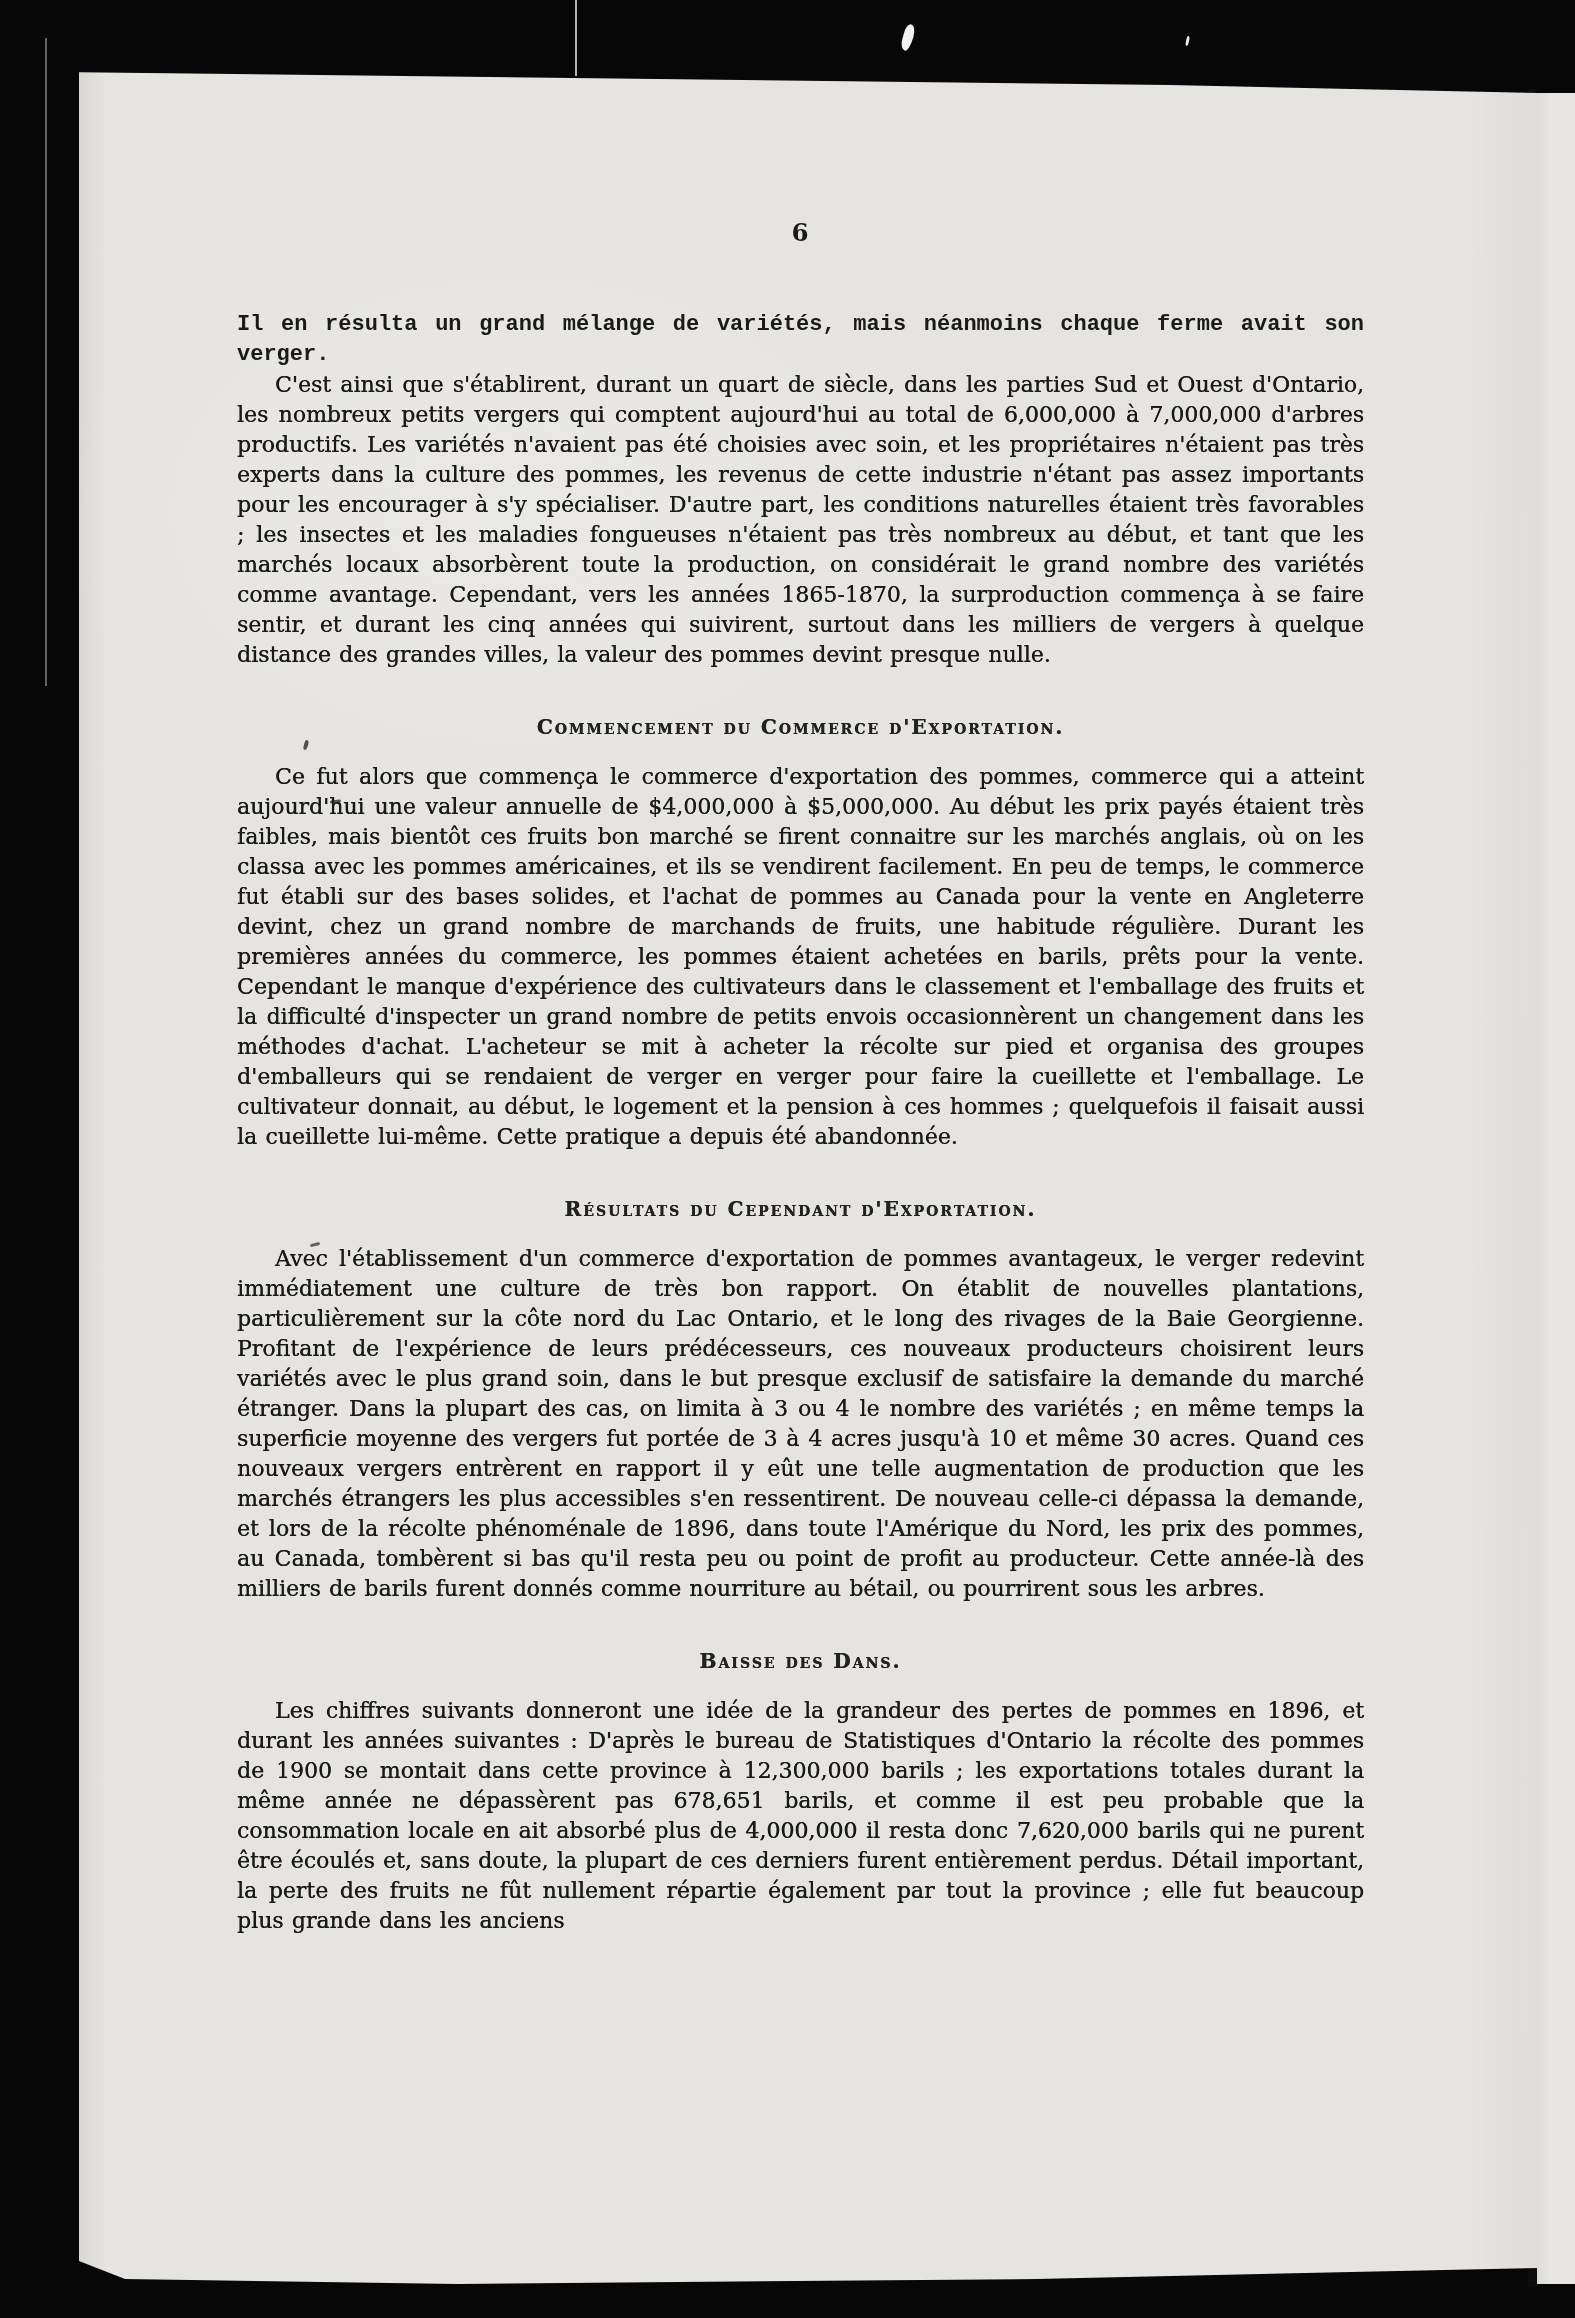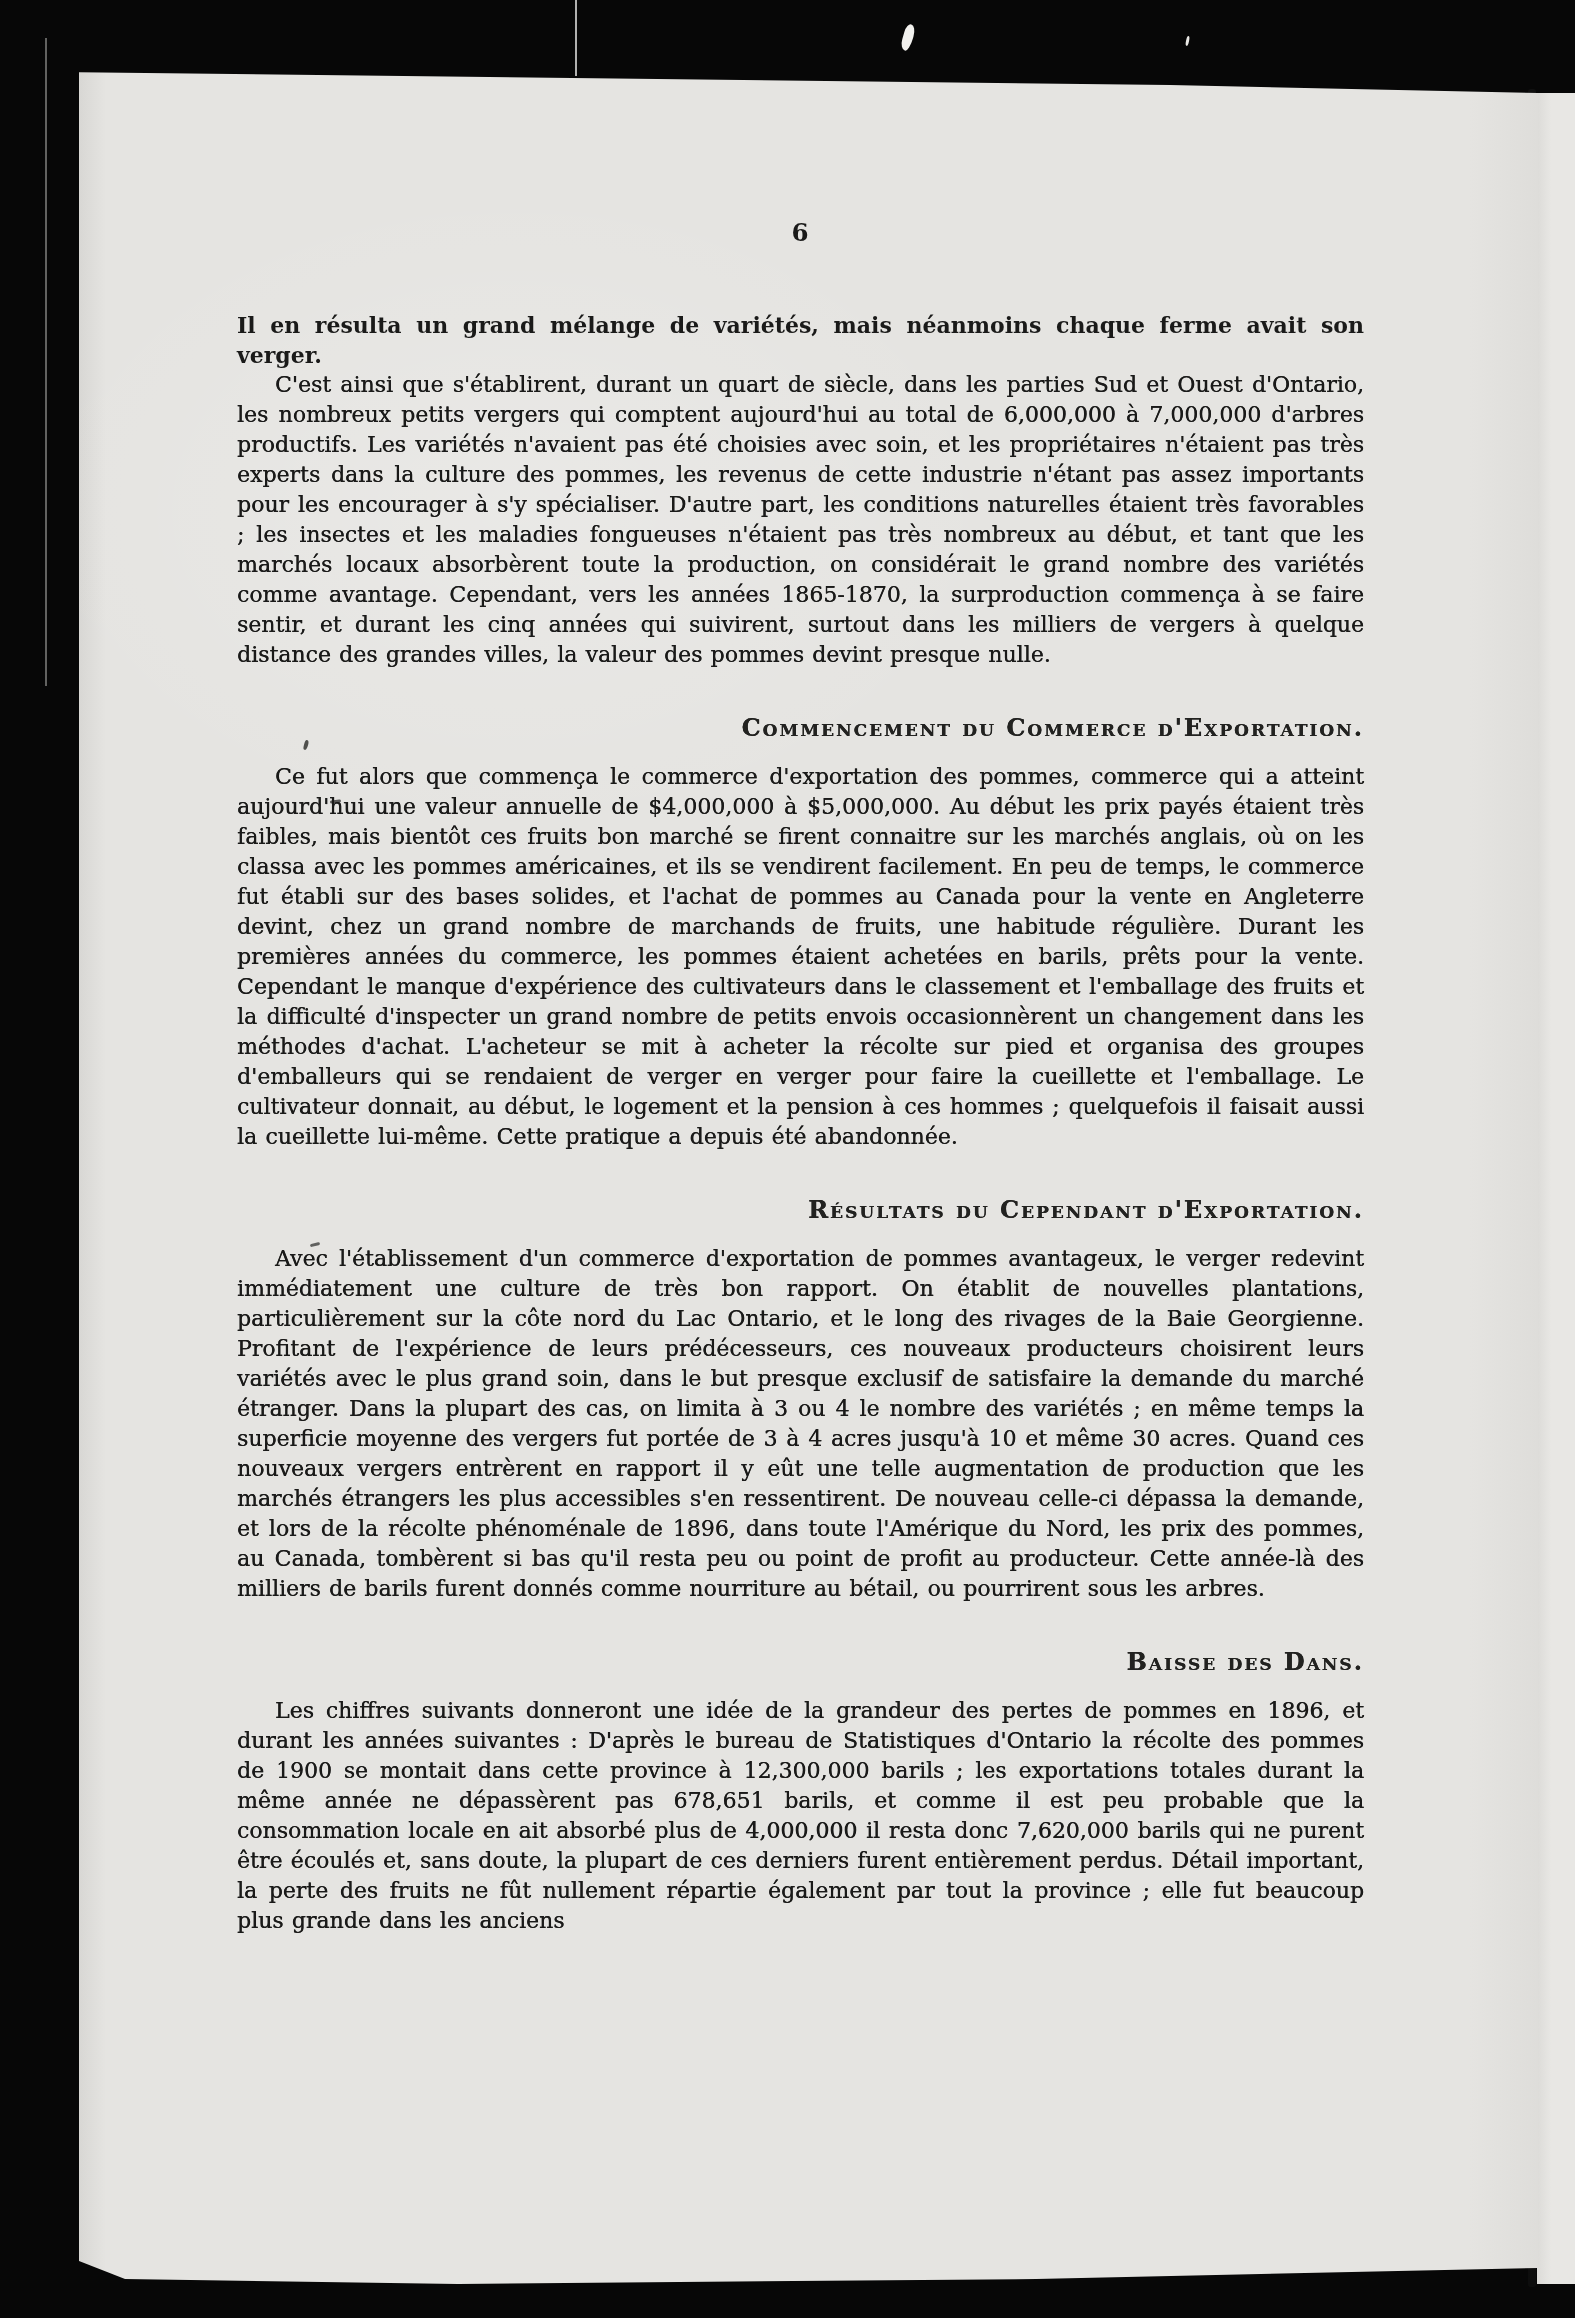--- a/index.html
+++ b/index.html
@@ -104,34 +104,34 @@
   }
   .body-text {
     margin: 0;
     font-size: 22px;
     line-height: 30px;
     text-align: justify;
     text-indent: 38px;
     word-spacing: 1.2px;
     text-shadow: 0.3px 0 0 currentColor;
   }
-  .body-text.no-indent { text-indent: 0; }
+  .body-text.no-indent { text-indent: 0; font-family: Liberation Mono, monospace; }
   .body-text.opening {
     font-weight: 700;
     text-shadow: none;
     margin-top: 64px;
   }
   .section-heading {
     margin: 44px 0 21.3px 0;
-    font-size: 24px;
+    font-size: 20px;
     line-height: 27px;
     font-weight: 700;
     font-variant: small-caps;
     letter-spacing: 2px;
-    text-align: right;
+    text-align: center;
     text-shadow: 0.2px 0 0 currentColor;
     color: #222220;
   }
 </style>
 </head>
 <body>
 
 <div class="scratch-top"></div>
 <div class="scratch-left"></div>
 <div class="speck-comma"></div>

